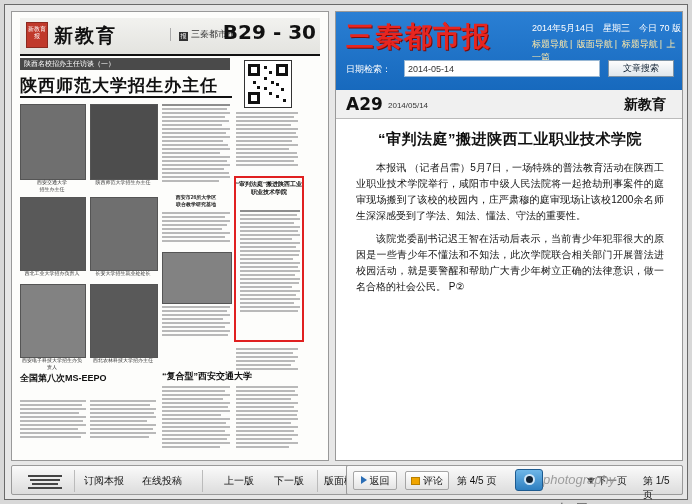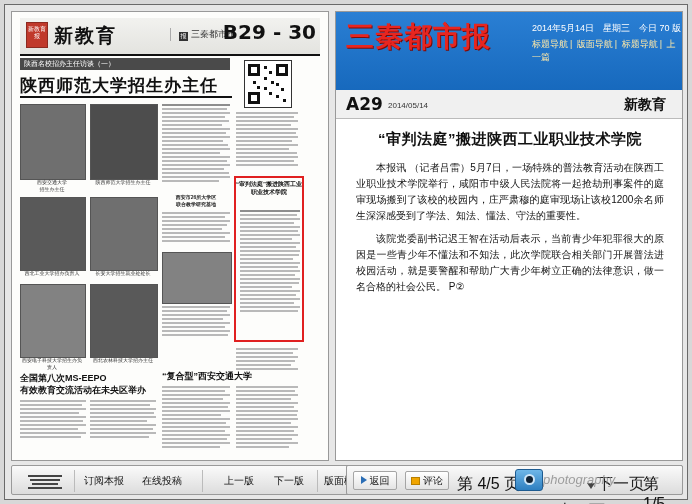--- a/index.html
+++ b/index.html
@@ -141,21 +141,21 @@
   .pager{
     position:absolute;left:341px;top:460px;width:337px;height:30px;
     background:linear-gradient(#fafafa,#dcdcdc);
     border:1px solid #9a9a9a;box-sizing:border-box;border-radius:2px;
   }
   .pg-btn{
     position:absolute;top:5px;height:19px;line-height:18px;font-size:10px;color:#111;
     background:linear-gradient(#fff,#e4e4e4);border:1px solid #a5a5a5;border-radius:2px;
     box-sizing:border-box;text-align:center;
   }
-  .pg-text{position:absolute;top:8px;font-size:16px;color:#111;}
+  .pg-text{position:absolute;top:8px;font-size:10px;color:#111;}
   .cam{
     position:absolute;left:168px;top:3px;width:26px;height:20px;border-radius:3px;
     background:linear-gradient(#6fb7e8,#2e7fc0);border:1px solid #1d5b90;
   }
   .cam .lens{position:absolute;left:8px;top:4px;width:11px;height:11px;border-radius:50%;
     background:#123; border:2px solid #cfe6f7;box-sizing:border-box;}
   .watermark{
     position:absolute;left:196px;top:6px;font-size:13px;color:#8f8f8f;
     font-style:italic;opacity:.85;
   }
@@ -314,21 +314,20 @@
         <div class="line" style="width:100%"></div>
           <div class="line" style="width:92%"></div>
         <div class="line" style="width:100%"></div>
           <div class="line" style="width:95%"></div>
         <div class="line" style="width:88%"></div>
           <div class="line" style="width:100%"></div>
       </div>
 
       <div style="position:absolute;left:8px;top:360px;width:136px;">
         <div style="font-size:9px;font-weight:bold;color:#111;line-height:12px;">全国第八次MS-EEPO</div>
-        <div style="font-size:9px;font-weight:bold;color:#111;line-height:12px;">有效教育交流活动在未央区举办</div>
       </div>
       <div class="txtblock" style="left:8px;top:388px;width:66px;">
         <div class="line" style="width:100%"></div>
           <div class="line" style="width:94%"></div>
         <div class="line" style="width:100%"></div>
           <div class="line" style="width:90%"></div>
         <div class="line" style="width:100%"></div>
           <div class="line" style="width:96%"></div>
         <div class="line" style="width:100%"></div>
           <div class="line" style="width:88%"></div>
@@ -390,20 +389,25 @@
   <div class="right-panel">
     <div class="blue-head">
       <div class="blue-logo">三秦都市报</div>
       <div class="blue-meta">2014年5月14日　星期三　今日 70 版</div>
       <div class="blue-links">
         <span>标题导航</span><span>|</span>
         <span>版面导航</span><span>|</span>
         <span>标题导航</span><span>|</span>
         <span>上一篇</span>
       </div>
+      <div class="search-row">
+        <div class="search-label">日期检索：</div>
+        <input class="search-input" value="2014-05-14" style="">
+        <div class="search-btn">文章搜索</div>
+      </div>
     </div>
 
     <div class="art-head">
       <div class="art-pgnum">A29</div>
       <div class="art-date">2014/05/14</div>
       <div class="art-paper">新教育</div>
     </div>
 
     <div class="art-title">“审判法庭”搬进陕西工业职业技术学院</div>
 

